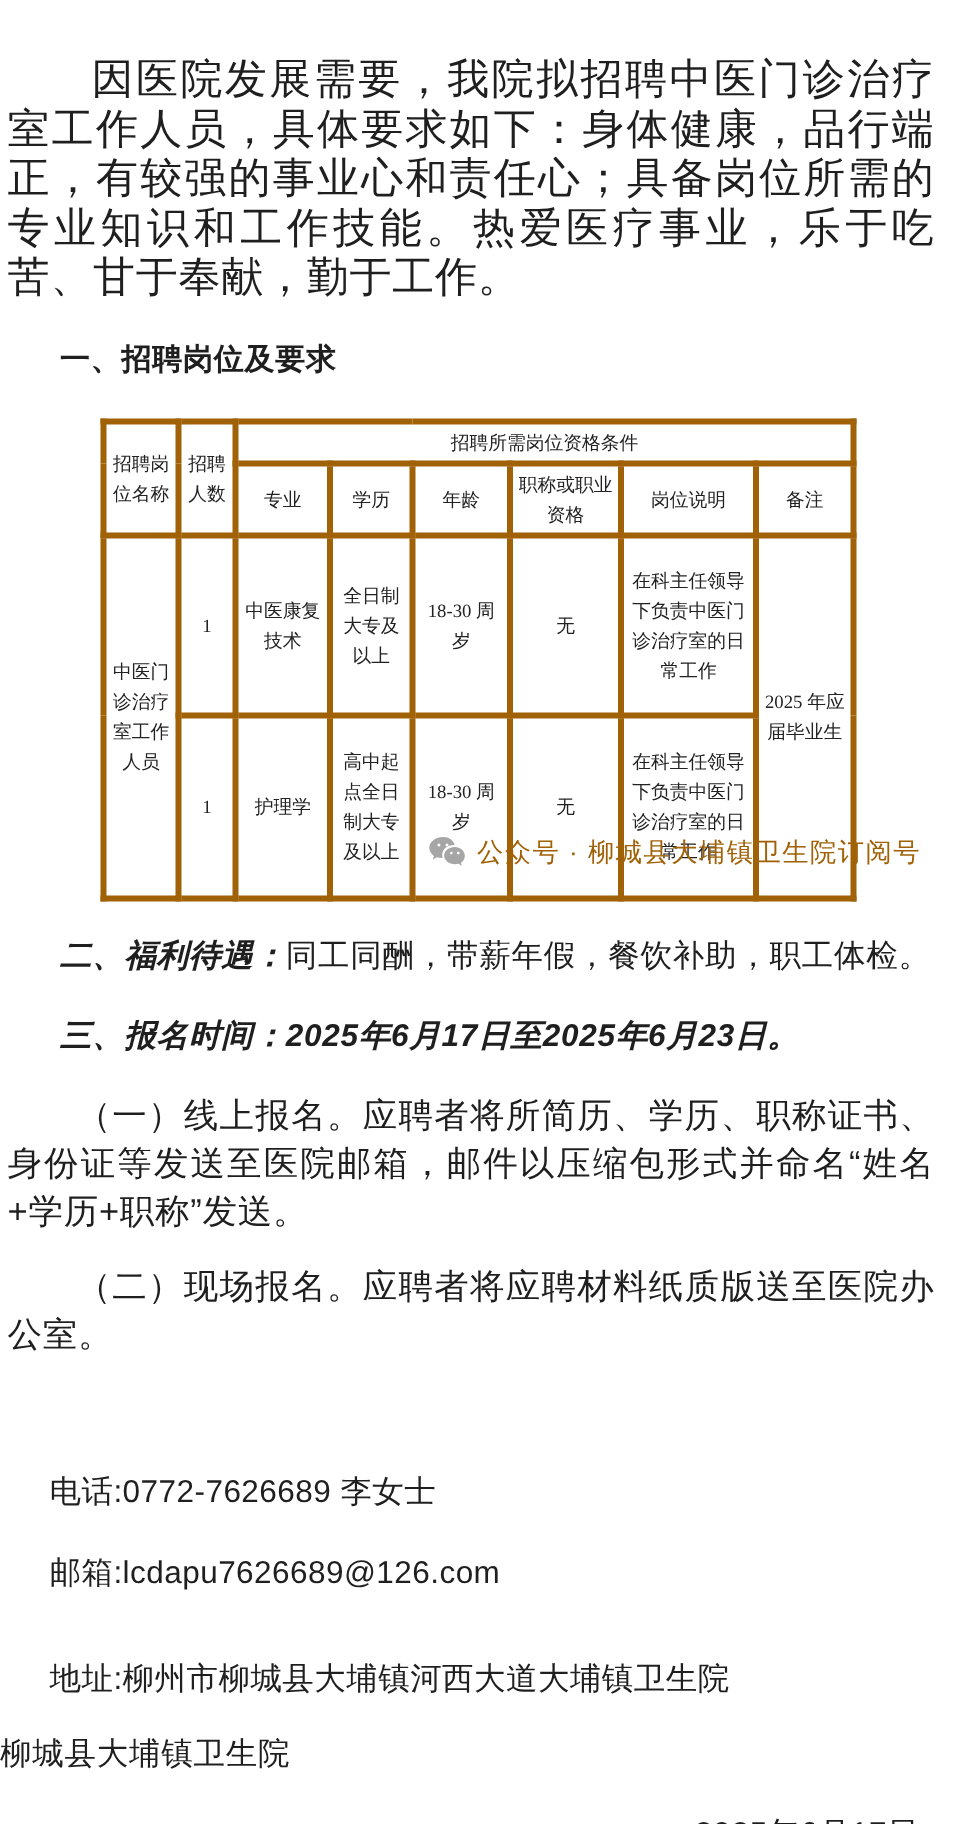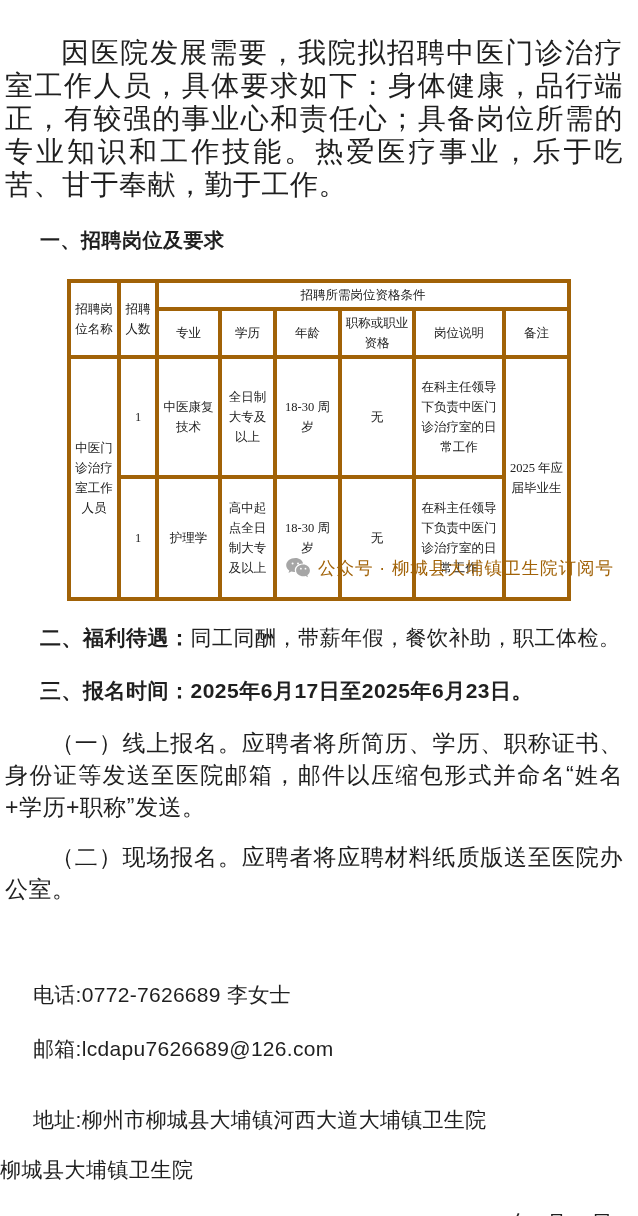--- a/index.html
+++ b/index.html
@@ -34,21 +34,21 @@
     line-height:26px;
     font-weight:bold;
     letter-spacing:0.5px;
   }
   .section-line{
     margin:27px 15px 0 40px;
     font-size:21px;
     line-height:26px;
     letter-spacing:0.5px;
   }
-  .section-line .lbl{font-weight:bold;}
+  .section-line .lbl{font-weight:bold;font-style:italic;}
   .m-top-24{margin-top:24px;}
   .m-top-27{margin-top:27px;}
   .m-top-23{margin-top:23px;}
   .m-top-18{margin-top:18px;}
 
   
   .tbl-wrap{position:relative;margin:26px 0 0 67px;width:500px;}
   table.req{
     border-collapse:collapse;
     table-layout:fixed;

